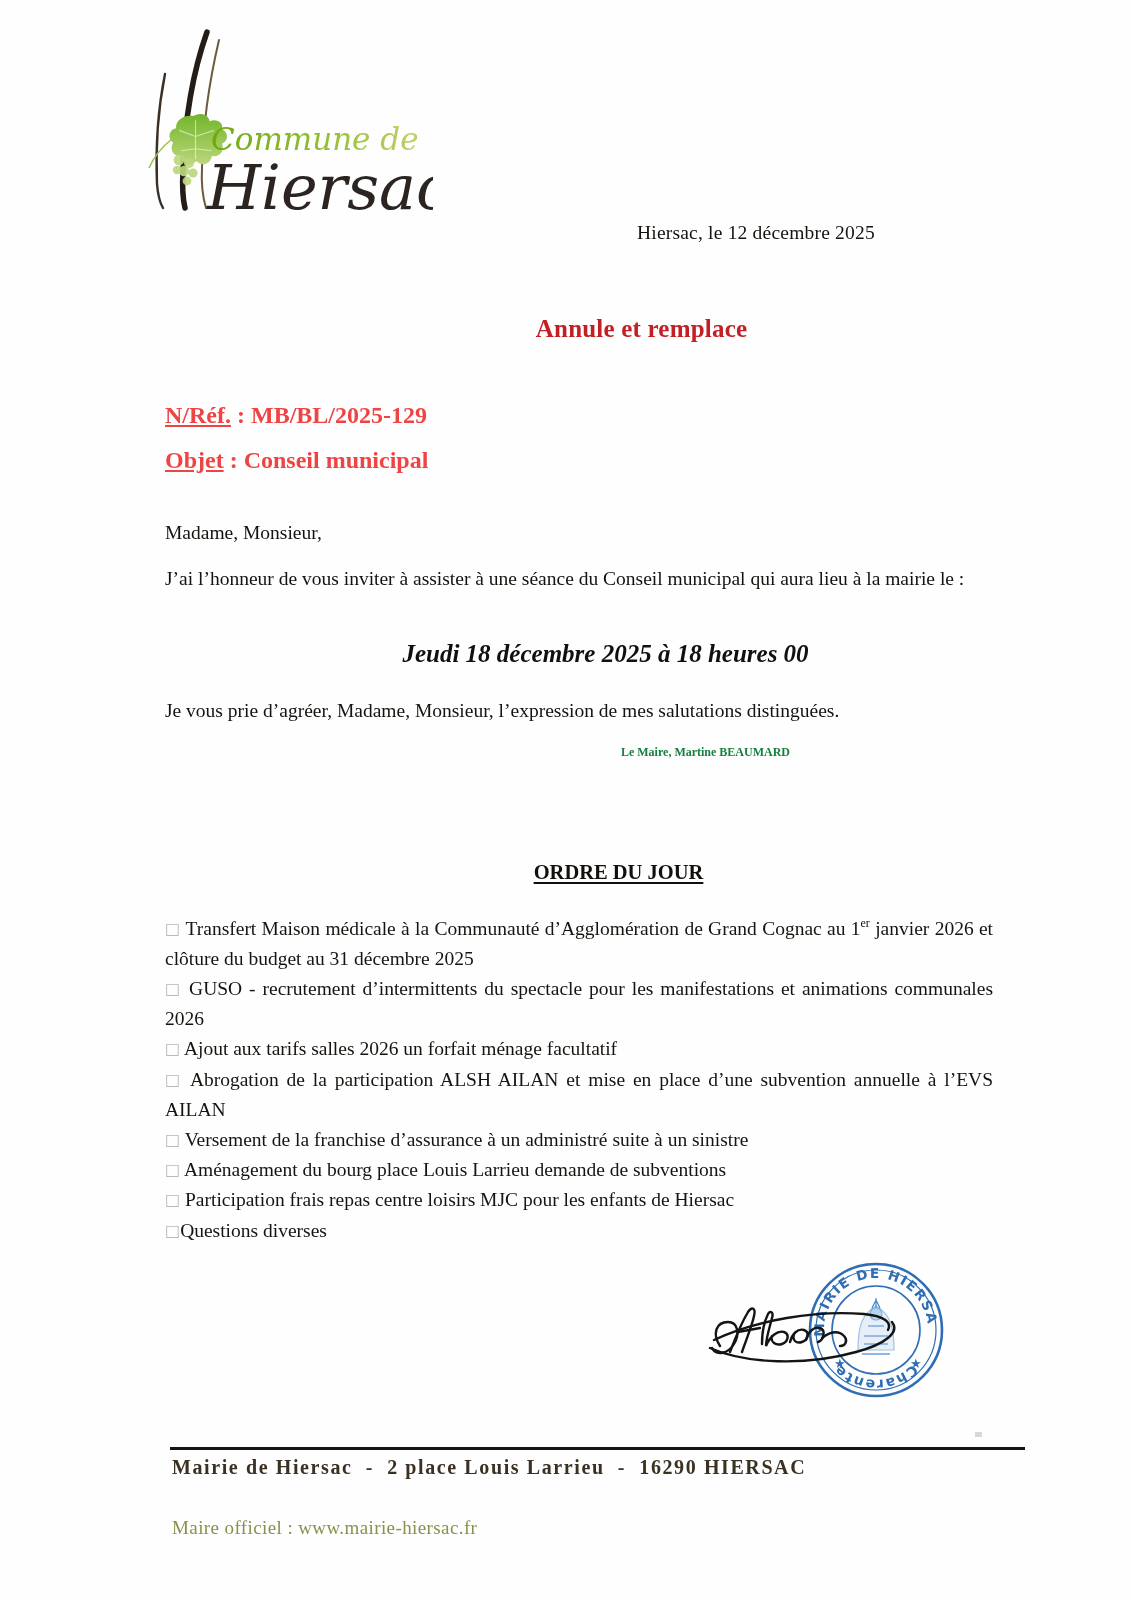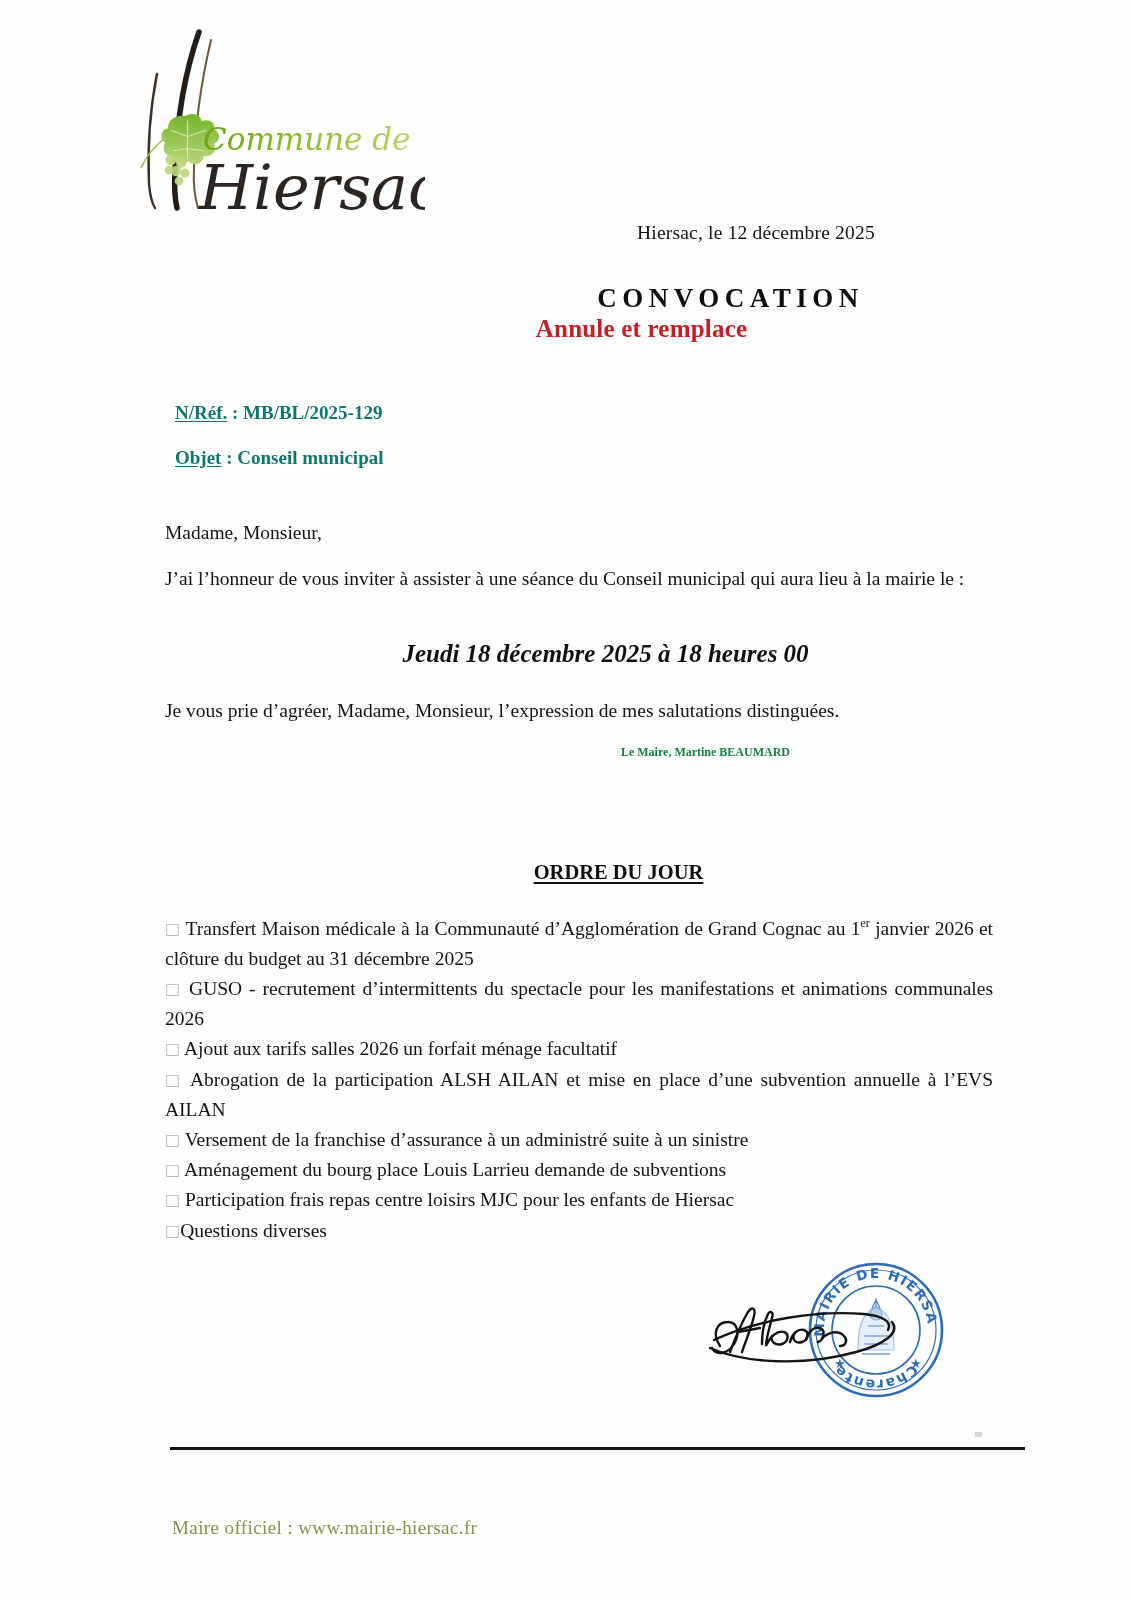--- a/index.html
+++ b/index.html
@@ -18,21 +18,21 @@
 
   .page {
     position: absolute;
     inset: 0;
     background: #fefefe;
   }
 
   
   .logo-block {
     position: absolute;
-    left: 95px;
+    left: 103px;
     top: 18px;
     width: 330px;
     height: 195px;
   }
   .logo-svg { display: block; }
 
   
   .date-line {
     position: absolute;
     left: 637px;
@@ -66,24 +66,24 @@
     box-sizing: border-box;
     font-size: 25px;
     font-weight: bold;
     color: #c32026;
     letter-spacing: 0.2px;
   }
 
   
   .ref-line {
     position: absolute;
-    left: 175px;
-    font-size: 19px;
-    font-weight: bold;
-    color: #0f766e;
+    left: 165px;
+    font-size: 24px;
+    font-weight: bold;
+    color: #ef4444;
   }
   .ref-line.r1 { top: 402px; }
   .ref-line.r2 { top: 447px; }
   .ref-line u { text-decoration: underline; text-underline-offset: 2px; }
 
   
   .body-text {
     position: absolute;
     left: 165px;
     font-size: 19.5px;
@@ -244,21 +244,20 @@
       <path d="M70 120 C60 128, 52 136, 46 150" fill="none" stroke="#9fc24e" stroke-width="1.6"></path>
 
       <text x="108" y="132" font-family="DejaVu Serif, serif" font-style="italic" font-size="31" fill="url(#gscript)">Commune de</text>
 
       <text x="104" y="191" font-family="DejaVu Serif, serif" font-style="italic" font-size="62" fill="#2b2420">Hiersac</text>
     </svg>
   </div>
 
   <div class="date-line">Hiersac, le 12 décembre 2025</div>
 
-  <div class="title-main">CONVOCATION</div>
   <div class="title-sub">Annule et remplace</div>
 
   <div class="ref-line r1">
     <u>N/Réf.</u><span> : MB/BL/2025-129</span>
   </div>
   <div class="ref-line r2">
     <u>Objet</u><span> : Conseil municipal</span>
   </div>
 
   <div class="body-text salutation">Madame, Monsieur,</div>
@@ -337,16 +336,17 @@
         <path d="M104 94 C106 86, 112 80, 118 82 C124 84, 122 92, 116 94 C110 96, 106 92, 108 86"></path>
         <path d="M120 92 C122 84, 128 78, 134 80 C140 82, 138 92, 132 94"></path>
         <path d="M136 90 C144 84, 152 82, 158 88 C162 92, 160 98, 154 98"></path>
         <path d="M24 100 C60 116, 120 118, 170 104 C200 96, 214 84, 206 74"></path>
         <path d="M28 92 C70 72, 130 62, 178 66 C198 68, 206 74, 202 82"></path>
       </g>
     </svg>
   </div>
 
   <div class="footer-rule"></div>
+  <div class="footer-line f1">Mairie de Hiersac  -  2 place Louis Larrieu  -  16290 HIERSAC</div>
   <div class="footer-line f3">Maire officiel : www.mairie-hiersac.fr</div>
 
   <div class="speck" style="left:975px; top:1432px; width:7px; height:5px;"></div>
 </div>
 
 </body></html>

